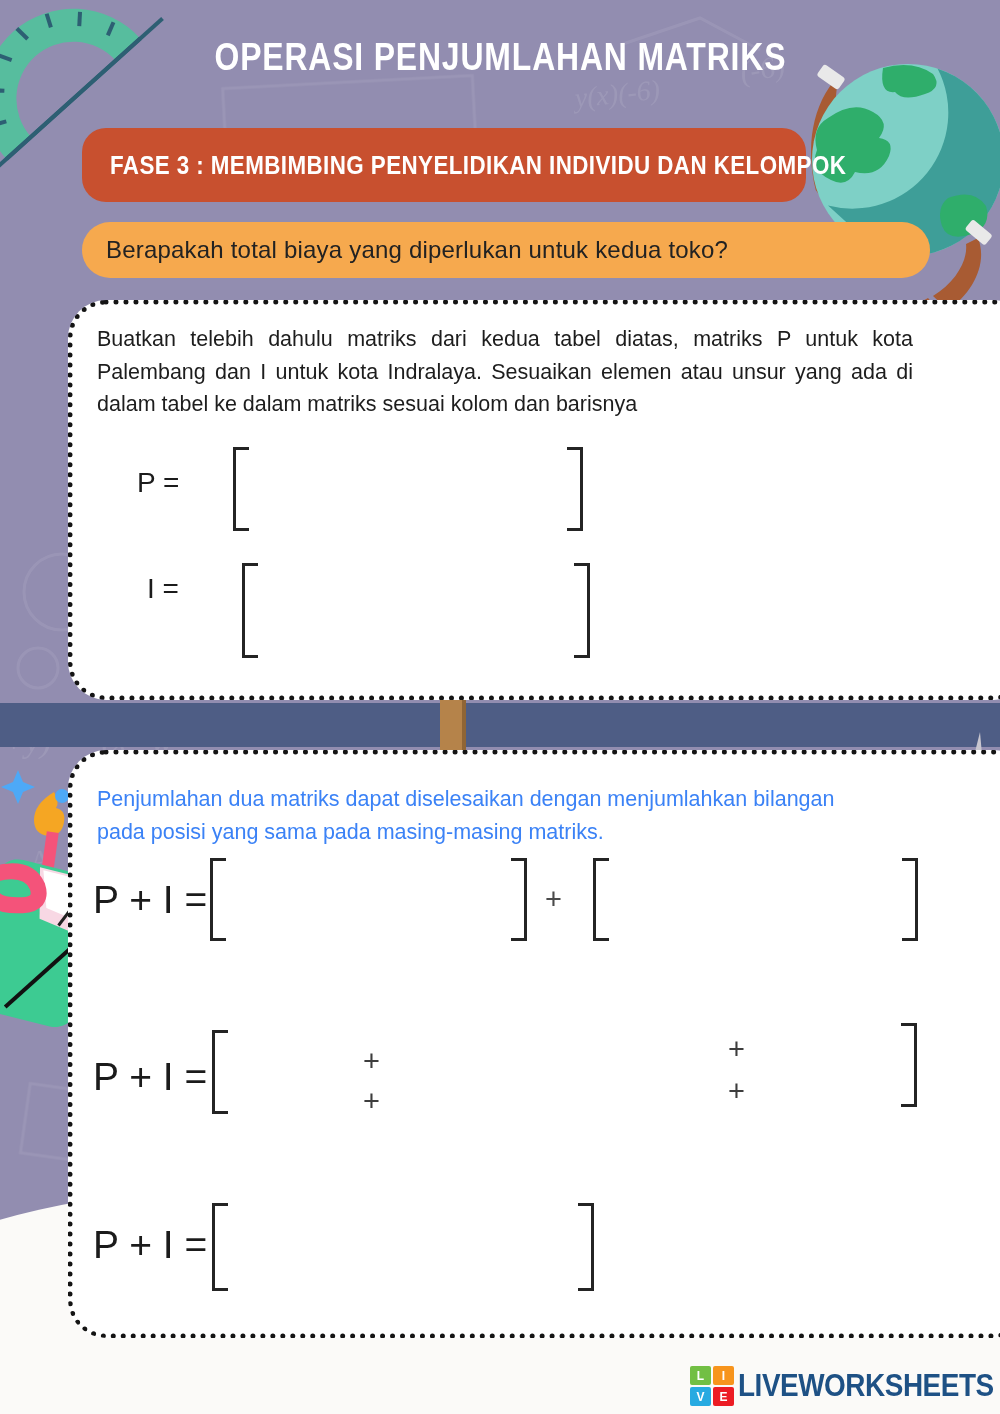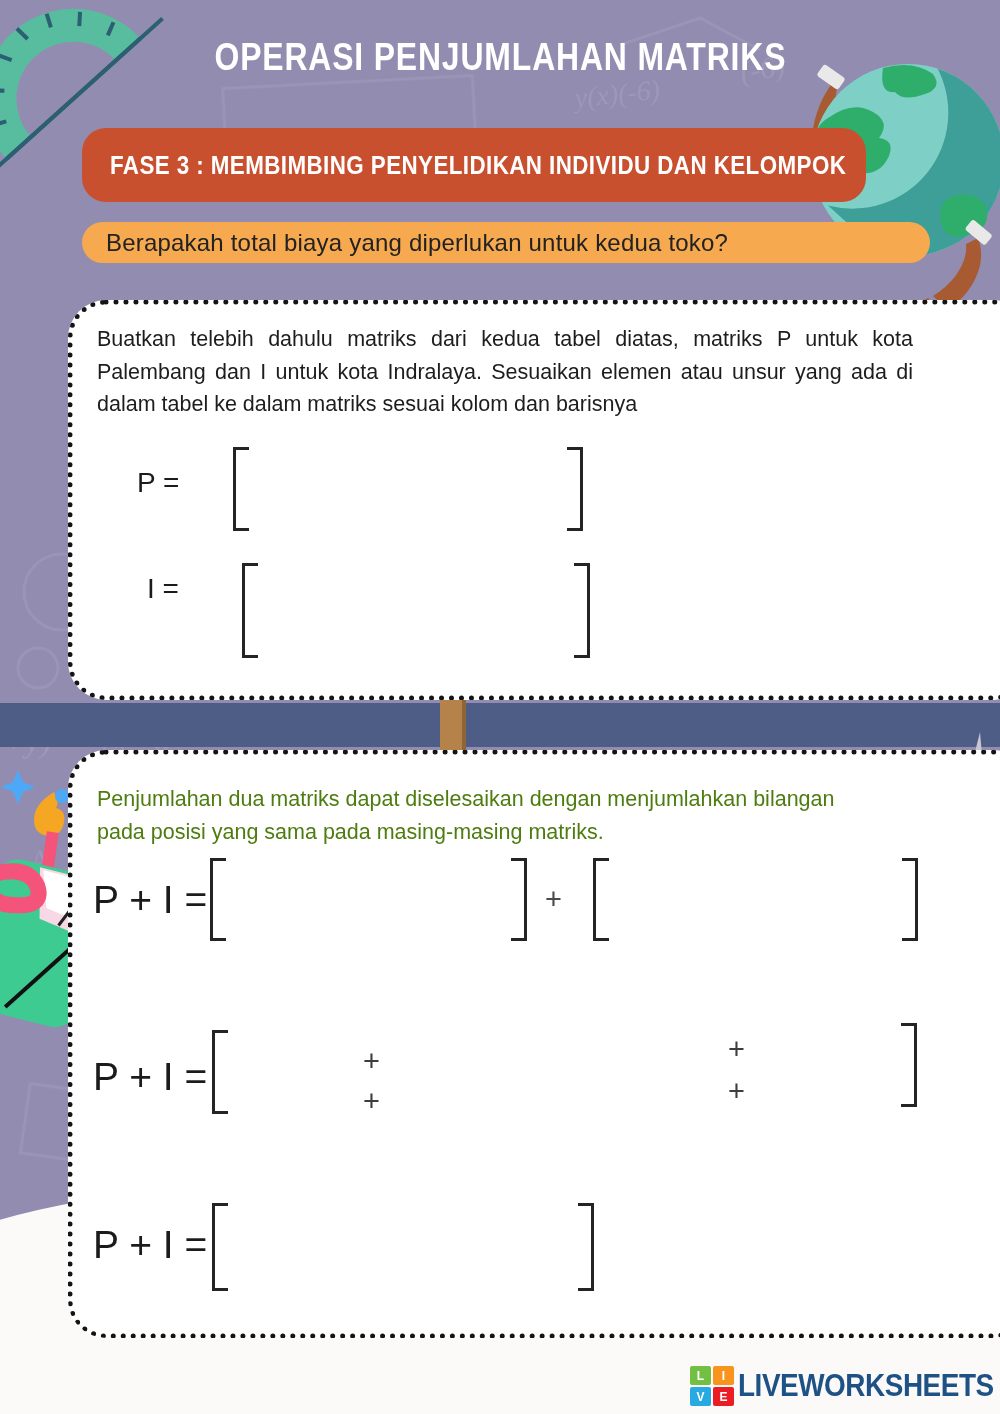--- a/index.html
+++ b/index.html
@@ -24,36 +24,36 @@
         background:#FBFAF8; border-radius:50%; z-index:1;}
   .purple-blob{position:absolute; left:856px; top:1010px; width:290px; height:290px;
         border-radius:50%; background:#948FB3; z-index:1;}
   
   .deco{position:absolute; z-index:2;}
   
   .title{position:absolute; left:0; top:36px; width:1000px; text-align:center; z-index:3;}
   .title span{display:inline-block; transform:scaleX(.84); transform-origin:center;
         font-size:38px; font-weight:700; color:#FFFFFF; letter-spacing:1px;}
   .banner{position:absolute; z-index:3; box-sizing:border-box;}
-  .banner-red{left:82px; top:128px; width:784px; height:74px; border-radius:24px;
+  .banner-red{left:82px; top:128px; width:724px; height:74px; border-radius:24px;
         display:flex; align-items:center; padding-left:28px;}
   .banner-red span{display:inline-block; transform:scaleX(.86); transform-origin:left center;
         font-size:26px; font-weight:700; color:#FFFFFF; letter-spacing:.5px; white-space:nowrap;}
-  .banner-orange{left:82px; top:222px; width:848px; height:41px; border-radius:28px;
+  .banner-orange{left:82px; top:222px; width:848px; height:56px; border-radius:28px;
         display:flex; align-items:center; padding-left:24px;}
   .banner-orange span{font-size:24px; color:#222222; letter-spacing:.2px; white-space:nowrap;}
   
   .wbox{position:absolute; left:68px; width:964px; background:#FFFFFF;
         border:5px dotted #141414; border-radius:38px; box-sizing:border-box; z-index:4;}
   .box1{top:300px; height:400px;}
   .box2{top:750px; height:588px;}
   .para{position:absolute; left:24px; top:18px; width:816px; font-size:21.5px;
         line-height:1.52; color:#1d1d1d; text-align:justify;}
   .para2{position:absolute; left:24px; top:28px; width:790px; font-size:21.5px;
-        line-height:1.55; color:#4d7c0f;}
+        line-height:1.55; color:#3b82f6;}
   .mlabel{position:absolute; font-size:28px; color:#1b1b1b; white-space:nowrap;}
   .slabel{position:absolute; font-size:39px; color:#1b1b1b; white-space:nowrap;}
   .bk{position:absolute; width:16px; box-sizing:border-box;}
   .bk-l{border-left:3px solid #242424; border-top:3px solid #242424; border-bottom:3px solid #242424;}
   .bk-r{border-right:3px solid #242424; border-top:3px solid #242424; border-bottom:3px solid #242424;}
   .answer-zone{position:absolute;}
   .plus{position:absolute; font-size:29px; color:#4a4a4a;}
   
   .logo{position:absolute; left:690px; top:1366px; display:flex; align-items:center; gap:4px; z-index:5; cursor:pointer;}
   .logo-grid{display:grid; grid-template-columns:21px 21px; grid-template-rows:19px 19px; gap:2px;}

